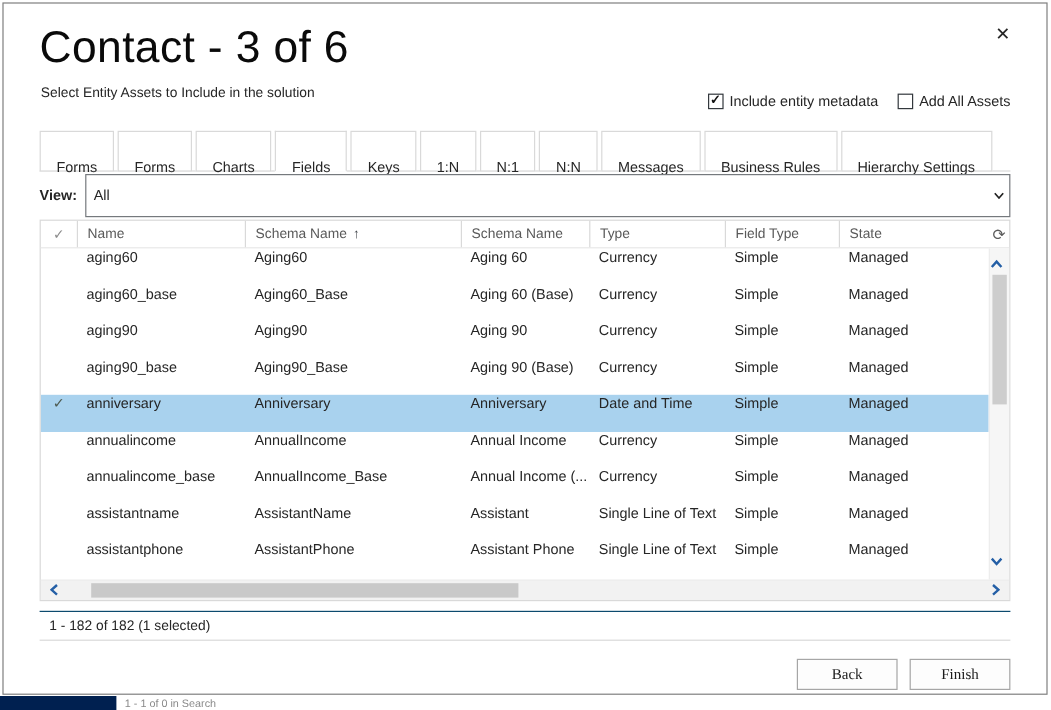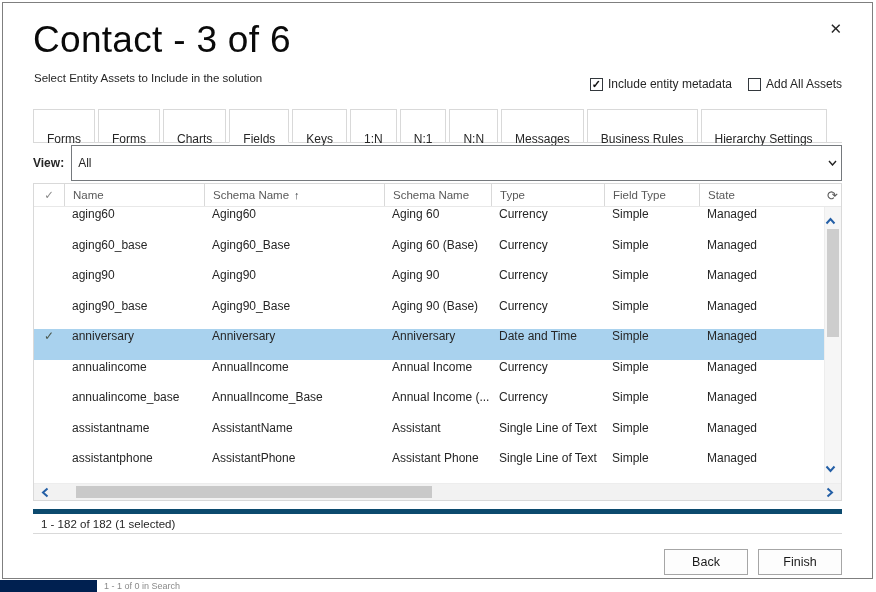--- a/index.html
+++ b/index.html
@@ -53,24 +53,24 @@
   .vscroll{position:absolute;right:0;top:23px;bottom:17px;width:17px;background:#f6f6f6;border-left:1px solid #ededed;cursor:pointer}
   .vs-up{position:absolute;top:4px;left:0;right:0;display:flex;justify-content:center}
   .vs-down{position:absolute;bottom:6px;left:0;right:0;display:flex;justify-content:center}
   .vs-thumb{position:absolute;left:2px;right:2px;top:22px;height:108px;background:#cdcdcd}
   .hscroll{position:absolute;left:0;right:0;bottom:0;height:17px;background:#f2f2f2;border-top:1px solid #ededed;cursor:pointer}
   .hs-left{position:absolute;left:7px;top:0;bottom:0;display:flex;align-items:center}
   .hs-right{position:absolute;right:7px;top:0;bottom:0;display:flex;align-items:center}
   .hs-thumb{position:absolute;left:42px;width:356px;top:2px;bottom:2px;background:#c9c9c9}
   .chev{color:var(--scroll_arrow,#245fa6);display:block}
 
-  .statusbar{position:absolute;left:30px;right:30px;top:506px;height:25px;border-top:5px solid #0c4a6e;border-bottom:1px solid #d9d9d9;display:flex;align-items:center;padding-left:8px;font-size:11.5px;color:#262626}
+  .statusbar{position:absolute;left:30px;right:30px;top:506px;height:25px;border-top:1px solid #0c4a6e;border-bottom:1px solid #d9d9d9;display:flex;align-items:center;padding-left:8px;font-size:11.5px;color:#262626}
 
   .btnrow{position:absolute;right:30px;top:546px;display:flex;gap:10px}
-  .btn{min-width:84px;height:26px;border:1px solid #a6a6a6;background:#fdfdfd;font-size:12.5px;font-family:Liberation Sans, sans-serif;color:#1a1a1a;cursor:pointer}
+  .btn{min-width:84px;height:26px;border:1px solid #a6a6a6;background:#fdfdfd;font-size:12.5px;font-family:Liberation Serif, serif;color:#1a1a1a;cursor:pointer}
 </style>
 </head>
 <body>
 
 <div class="screen">
 
   <div class="nav-block"></div>
   <div class="bg-text">1 - 1 of 0 in Search</div>
 
   <div class="dialog">

